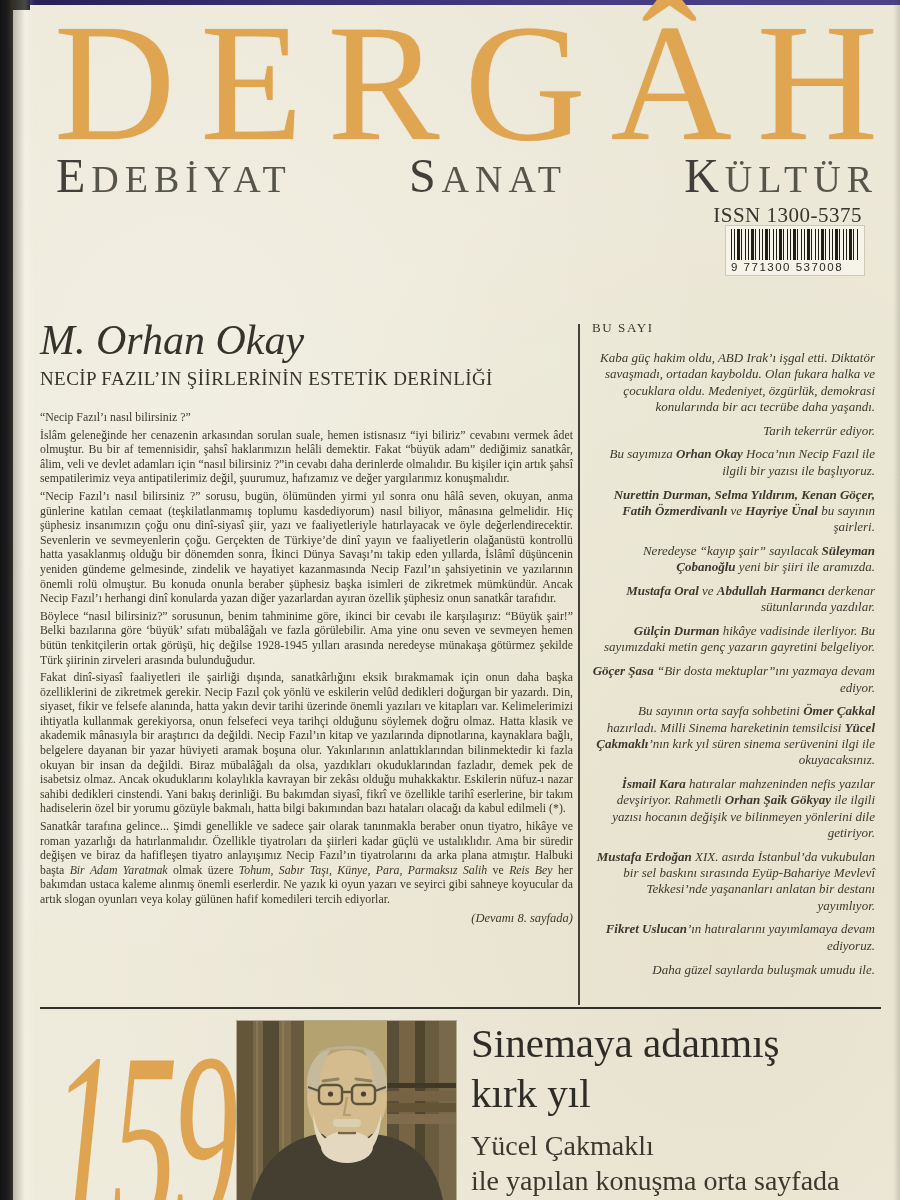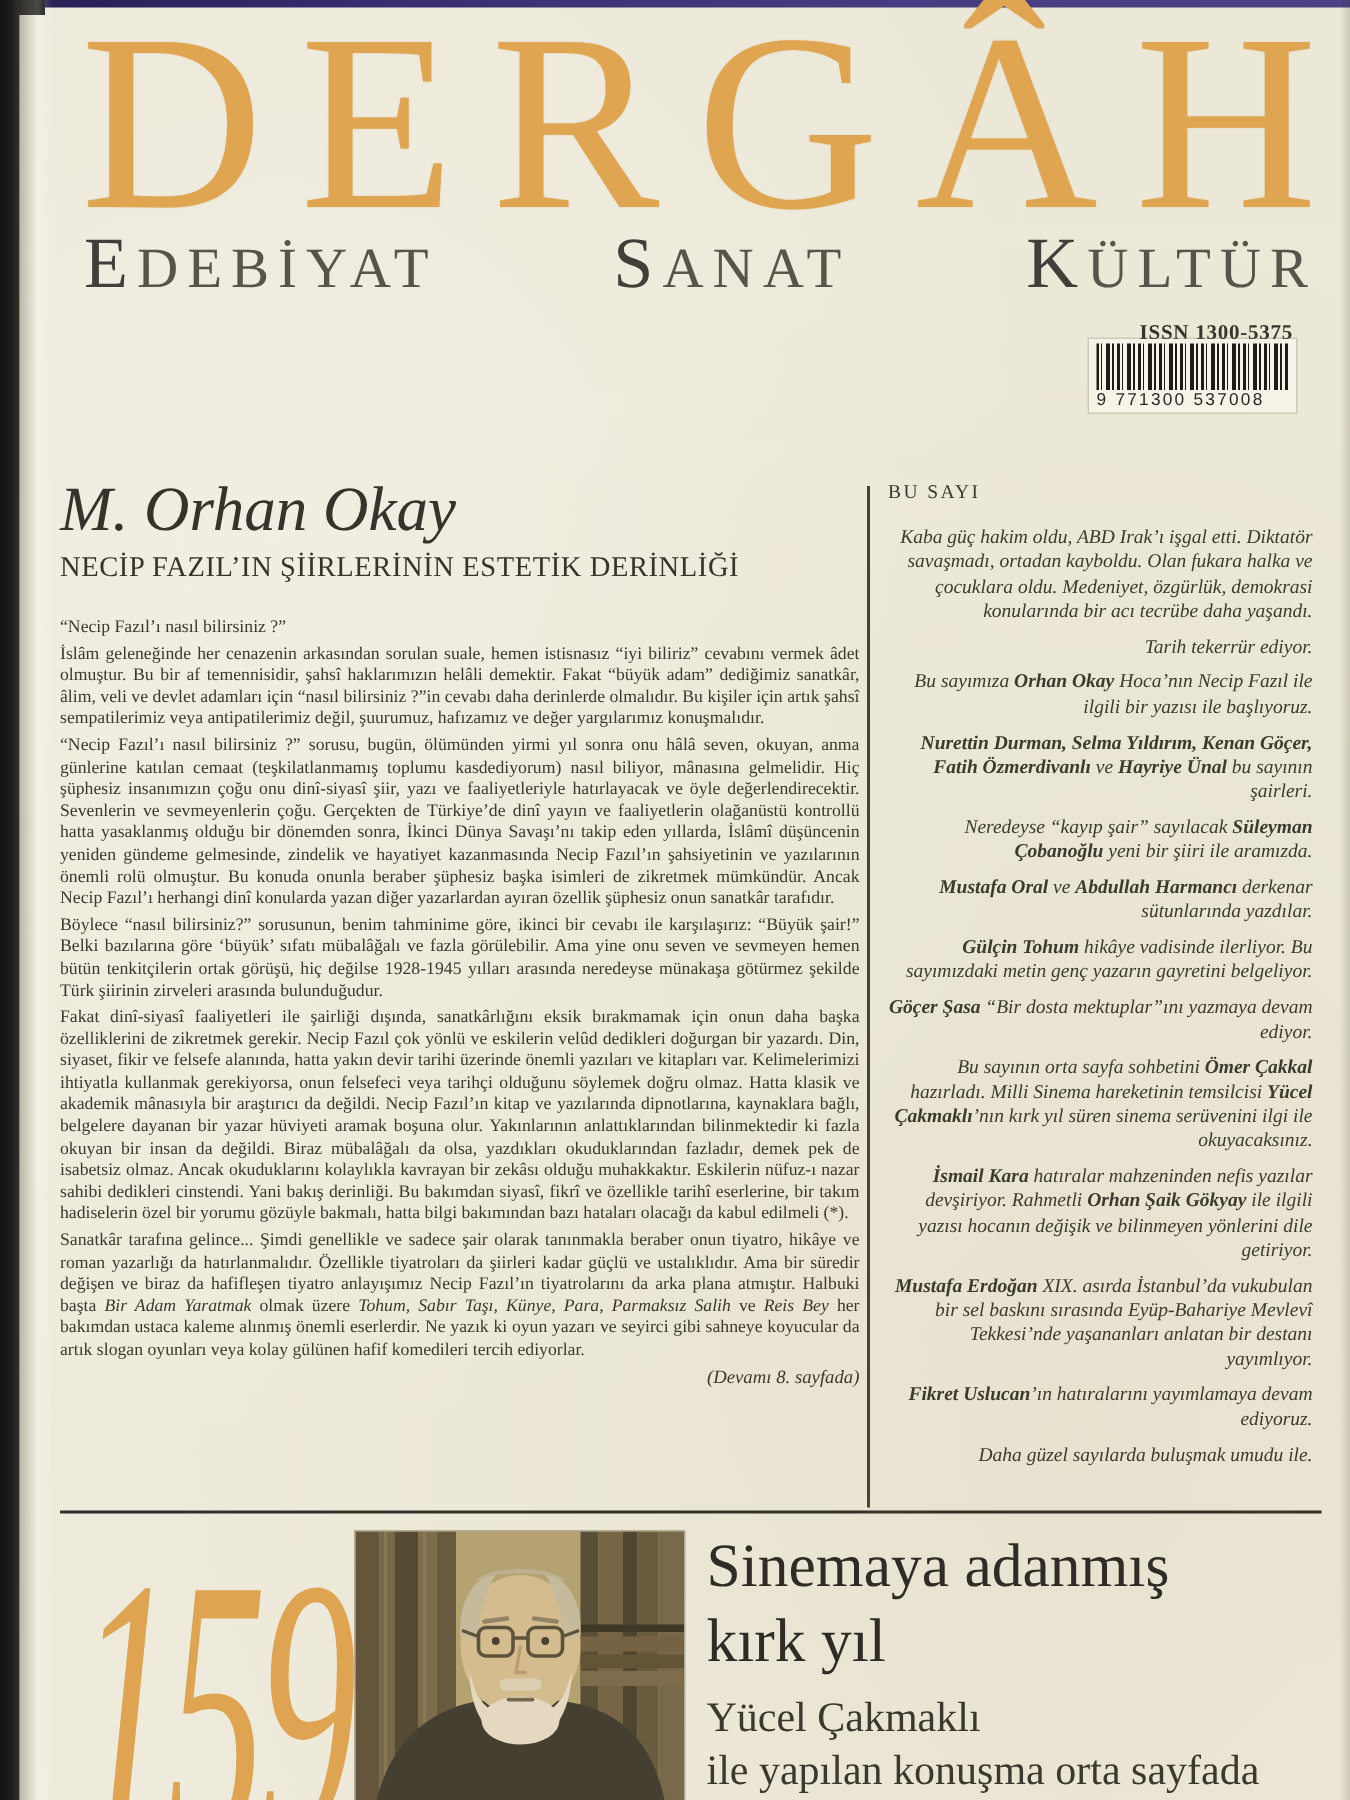--- a/index.html
+++ b/index.html
@@ -33,21 +33,21 @@
     text-shadow:0 0 1px rgba(190,130,40,0.4);
   }
   .masthead-sub{
     position:absolute; left:56px; right:22px; top:148px;
     display:flex; justify-content:space-between; align-items:flex-end;
   }
   .sub-word{white-space:nowrap;}
   .sub-initial{font-size:48px; letter-spacing:6px; color:#403f3a; font-weight:500;}
   .sub-rest{font-size:38px; letter-spacing:6px; color:#56554c;}
   .issn{
-    position:absolute; right:38px; top:215px; font-size:14px; color:#36342c; letter-spacing:0.5px;font-weight:bold;
+    position:absolute; right:38px; top:203px; font-size:21px; color:#36342c; letter-spacing:0.5px;
   }
   .barcode{
     position:absolute; right:36px; top:226px; width:128px;
     background:#f6f3e8; padding:3px 5px 2px; box-shadow:0 0 0 1px rgba(120,110,85,0.25);
   }
   .barcode .bars{
     height:31px;
     background:repeating-linear-gradient(90deg,
       #1f1c15 0 1.5px, transparent 1.5px 3px,
       #1f1c15 3px 4px, transparent 4px 6.5px,
@@ -146,21 +146,21 @@
   <div class="vrule"></div>
 
   <div class="busayi">
     <div class="busayi-header">BU SAYI</div>
     <p><span>Kaba güç hakim oldu, ABD Irak’ı işgal etti. Diktatör savaşmadı, ortadan kayboldu. Olan fukara halka ve çocuklara oldu. Medeniyet, özgürlük, demokrasi konularında bir acı tecrübe daha yaşandı.</span></p>
     <p><span>Tarih tekerrür ediyor.</span></p>
     <p><span>Bu sayımıza </span><span class="rich-b">Orhan Okay</span><span> Hoca’nın Necip Fazıl ile ilgili bir yazısı ile başlıyoruz.</span></p>
     <p><span class="rich-b">Nurettin Durman, Selma Yıldırım, Kenan Göçer, Fatih Özmerdivanlı</span><span> ve </span><span class="rich-b">Hayriye Ünal</span><span> bu sayının şairleri.</span></p>
     <p><span>Neredeyse “kayıp şair” sayılacak </span><span class="rich-b">Süleyman Çobanoğlu</span><span> yeni bir şiiri ile aramızda.</span></p>
     <p><span class="rich-b">Mustafa Oral</span><span> ve </span><span class="rich-b">Abdullah Harmancı</span><span> derkenar sütunlarında yazdılar.</span></p>
-    <p><span class="rich-b">Gülçin Tohum</span><span> hikâye vadisinde ilerliyor. Bu sayımızdaki metin genç yazarın gayretini belgeliyor.</span></p>
+    <p><span class="rich-b">Gülçin Durman</span><span> hikâye vadisinde ilerliyor. Bu sayımızdaki metin genç yazarın gayretini belgeliyor.</span></p>
     <p><span class="rich-b">Göçer Şasa</span><span> “Bir dosta mektuplar”ını yazmaya devam ediyor.</span></p>
     <p><span>Bu sayının orta sayfa sohbetini </span><span class="rich-b">Ömer Çakkal</span><span> hazırladı. Milli Sinema hareketinin temsilcisi </span><span class="rich-b">Yücel Çakmaklı</span><span>’nın kırk yıl süren sinema serüvenini ilgi ile okuyacaksınız.</span></p>
     <p><span class="rich-b">İsmail Kara</span><span> hatıralar mahzeninden nefis yazılar devşiriyor. Rahmetli </span><span class="rich-b">Orhan Şaik Gökyay</span><span> ile ilgili yazısı hocanın değişik ve bilinmeyen yönlerini dile getiriyor.</span></p>
     <p><span class="rich-b">Mustafa Erdoğan</span><span> XIX. asırda İstanbul’da vukubulan bir sel baskını sırasında Eyüp-Bahariye Mevlevî Tekkesi’nde yaşananları anlatan bir destanı yayımlıyor.</span></p>
     <p><span class="rich-b">Fikret Uslucan</span><span>’ın hatıralarını yayımlamaya devam ediyoruz.</span></p>
     <p><span>Daha güzel sayılarda buluşmak umudu ile.</span></p>
   </div>
 
   <div class="hrule"></div>
 

